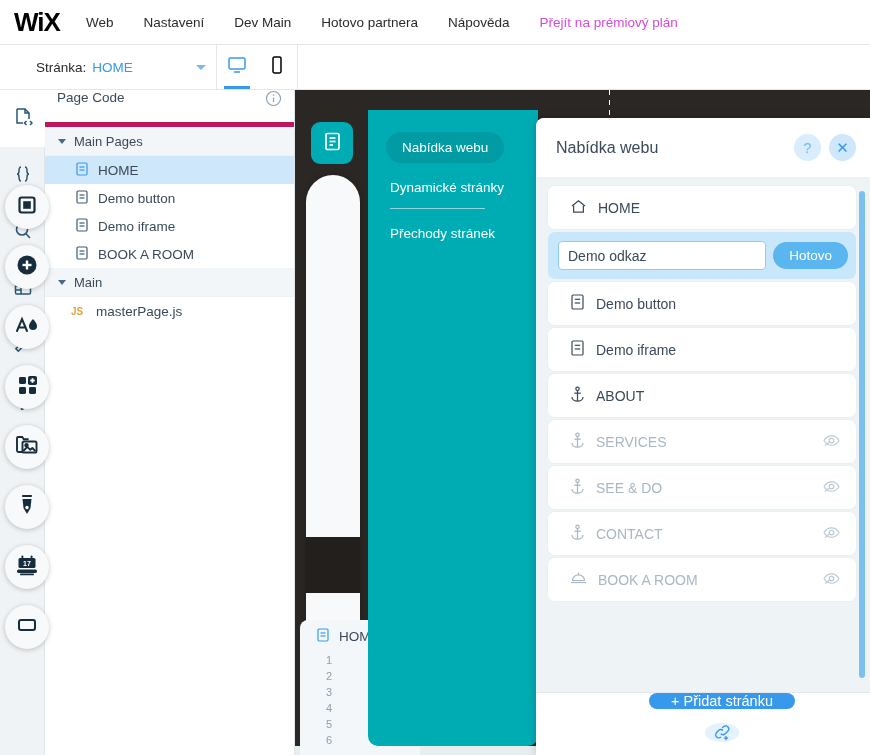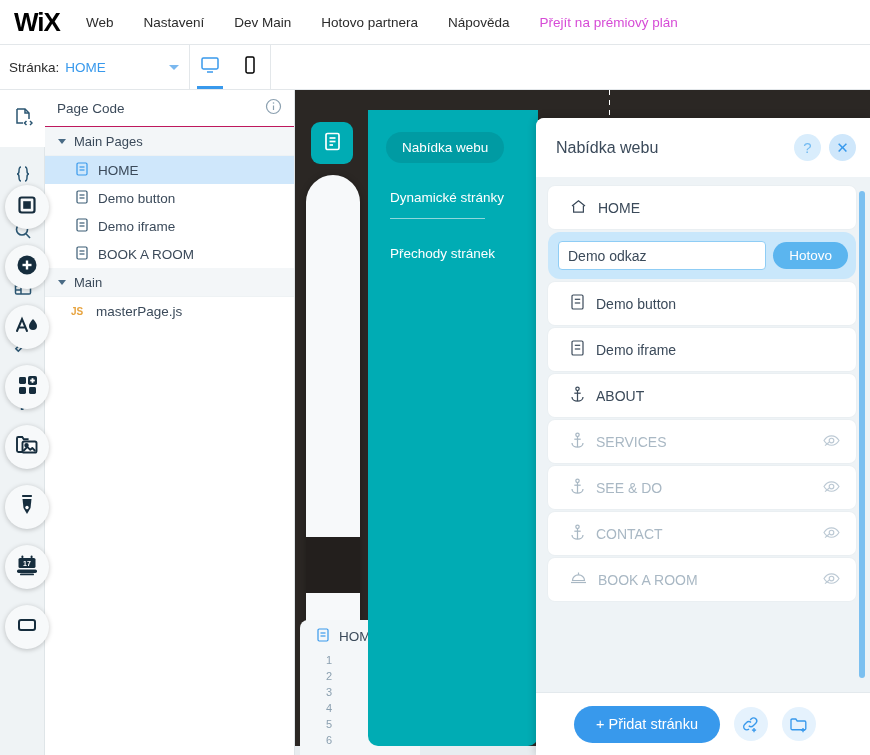--- a/index.html
+++ b/index.html
@@ -30,21 +30,21 @@
   .menu-link.premium { color: #d64bd6; margin-right: 0; }
 
   
   .secondbar {
     position: absolute; left: 0; top: 45px; width: 870px; height: 45px;
     background: #fff; border-bottom: 1px solid #e3e7ea;
     display: flex; align-items: center;
   }
   .page-sel {
     display: flex; align-items: center; gap: 6px;
-    font-size: 13.5px; color: #2b2b2b; margin-left: 9px;
+    font-size: 13.5px; color: #2b2b2b; margin-left: 36px;
     width: 180px;
   }
   .page-sel .pg-val { color: #3899ec; }
   .chev {
     margin-left: auto; margin-right: 10px;
     width: 0; height: 0; border-left: 5px solid transparent;
     border-right: 5px solid transparent; border-top: 5px solid #7ab8ef;
   }
   .divider-v { width: 1px; height: 44px; background: #e3e7ea; }
   .devtoggles { display: flex; align-items: center; height: 44px; }
@@ -67,22 +67,22 @@
     justify-content: center; cursor: pointer; color: #2b5672;
   }
   .rail-btn.active { background: #ffffff; }
 
   
   .codepanel {
     position: absolute; left: 45px; top: 90px; width: 250px; height: 665px;
     background: #ffffff; border-right: 1px solid #dfe5e8;
   }
   .cp-head {
-    height: 37px; display: flex; align-items: center;
-    border-bottom: 1px solid #be185d; padding: 0 12px;
+    height: 37px; display: flex; 
+    border-bottom: 5px solid #be185d; padding: 0 12px;
   }
   .cp-title { font-size: 13.5px; color: #3b4a5a; }
   .cp-info { margin-left: auto; cursor: pointer; }
   .tree-group {
     height: 29px; background: #f3f6f8; display: flex; align-items: center;
     padding-left: 13px; gap: 8px; font-size: 13px; color: #3b4a5a;
     border-bottom: 1px solid #eef2f4; cursor: pointer;
   }
   .caret {
     width: 0; height: 0; border-left: 4.5px solid transparent;
@@ -139,21 +139,21 @@
     position: absolute; left: 368px; top: 110px; width: 170px; height: 636px;
     background: #00acb4; border-bottom-left-radius: 10px;
     border-bottom-right-radius: 10px; z-index: 3;
   }
   .teal-pill {
     margin: 22px 0 0 18px; display: inline-block;
     padding: 8px 16px; border-radius: 16px; background: #009ba3;
     color: #ffffff; font-size: 13.5px; cursor: pointer;
   }
   .teal-link {
-    margin: 27px 0 0 22px; color: #ffffff; font-size: 13.5px;
+    margin: 17px 0 0 22px; color: #ffffff; font-size: 13.5px;
     cursor: pointer;
   }
   .teal-rule {
     margin: 13px 0 0 22px; width: 95px; height: 1px; background: #8fd7db;
   }
 
   
   .menupanel {
     position: absolute; left: 536px; top: 118px; width: 334px; height: 637px;
     background: #eef3f6; border-top-left-radius: 8px;
@@ -177,42 +177,42 @@
   .mi {
     position: relative; height: 43px; background: #ffffff;
     border-radius: 7px; margin-bottom: 3px;
     display: flex; align-items: center; padding-left: 22px;
     gap: 11px; font-size: 14px; color: #3b4a5a; cursor: pointer;
     box-shadow: 0 0 0 1px rgba(0,0,0,0.015);
   }
   .mi.hidden-pg { color: #a9b8c4; }
   .mi .eye { position: absolute; right: 16px; color: #bcc9d4; }
   .mi-edit {
-    height: 47px; background: #c9e7fb; border-radius: 12px;
+    height: 47px; background: #c9e7fb; border-radius: 7px;
     margin-bottom: 3px; display: flex; align-items: center;
     padding: 0 8px 0 10px; gap: 7px;
   }
   .mi-input {
     flex: 1; height: 29px; border: 1px solid #8fcdf5; border-radius: 4px;
     background: #ffffff; font-size: 14px; color: #3b4a5a;
     padding: 0 9px; outline: none; font-family: "Liberation Sans", sans-serif;
   }
   .mi-done {
     height: 27px; padding: 0 16px; border: none; border-radius: 14px;
     background: #5bb5ef; color: #ffffff; font-size: 13.5px; cursor: pointer;
     font-family: "Liberation Sans", sans-serif;
   }
   .mp-scroll {
     position: absolute; right: 5px; top: 73px; width: 6px; height: 487px;
     background: #7cc0f0; border-radius: 3px;
   }
   .mp-foot {
     position: absolute; left: 0; bottom: 0; width: 334px; height: 63px;
     background: #ffffff; border-top: 1px solid #e3e9ed;
-    display: flex; align-items: center; padding-left: 38px; gap: 14px;
+    display: flex; align-items: center; padding-left: 38px; gap: 14px; flex-direction: column;
   }
   .addbtn {
     height: 37px; padding: 0 22px; border: none; border-radius: 19px;
     background: #3899ec; color: #fff; font-size: 14.5px; cursor: pointer;
     font-family: "Liberation Sans", sans-serif;
   }
   .footicon {
     width: 34px; height: 34px; border-radius: 50%; background: #e5f2fd;
     display: flex; align-items: center; justify-content: center;
     color: #3899ec; cursor: pointer;

